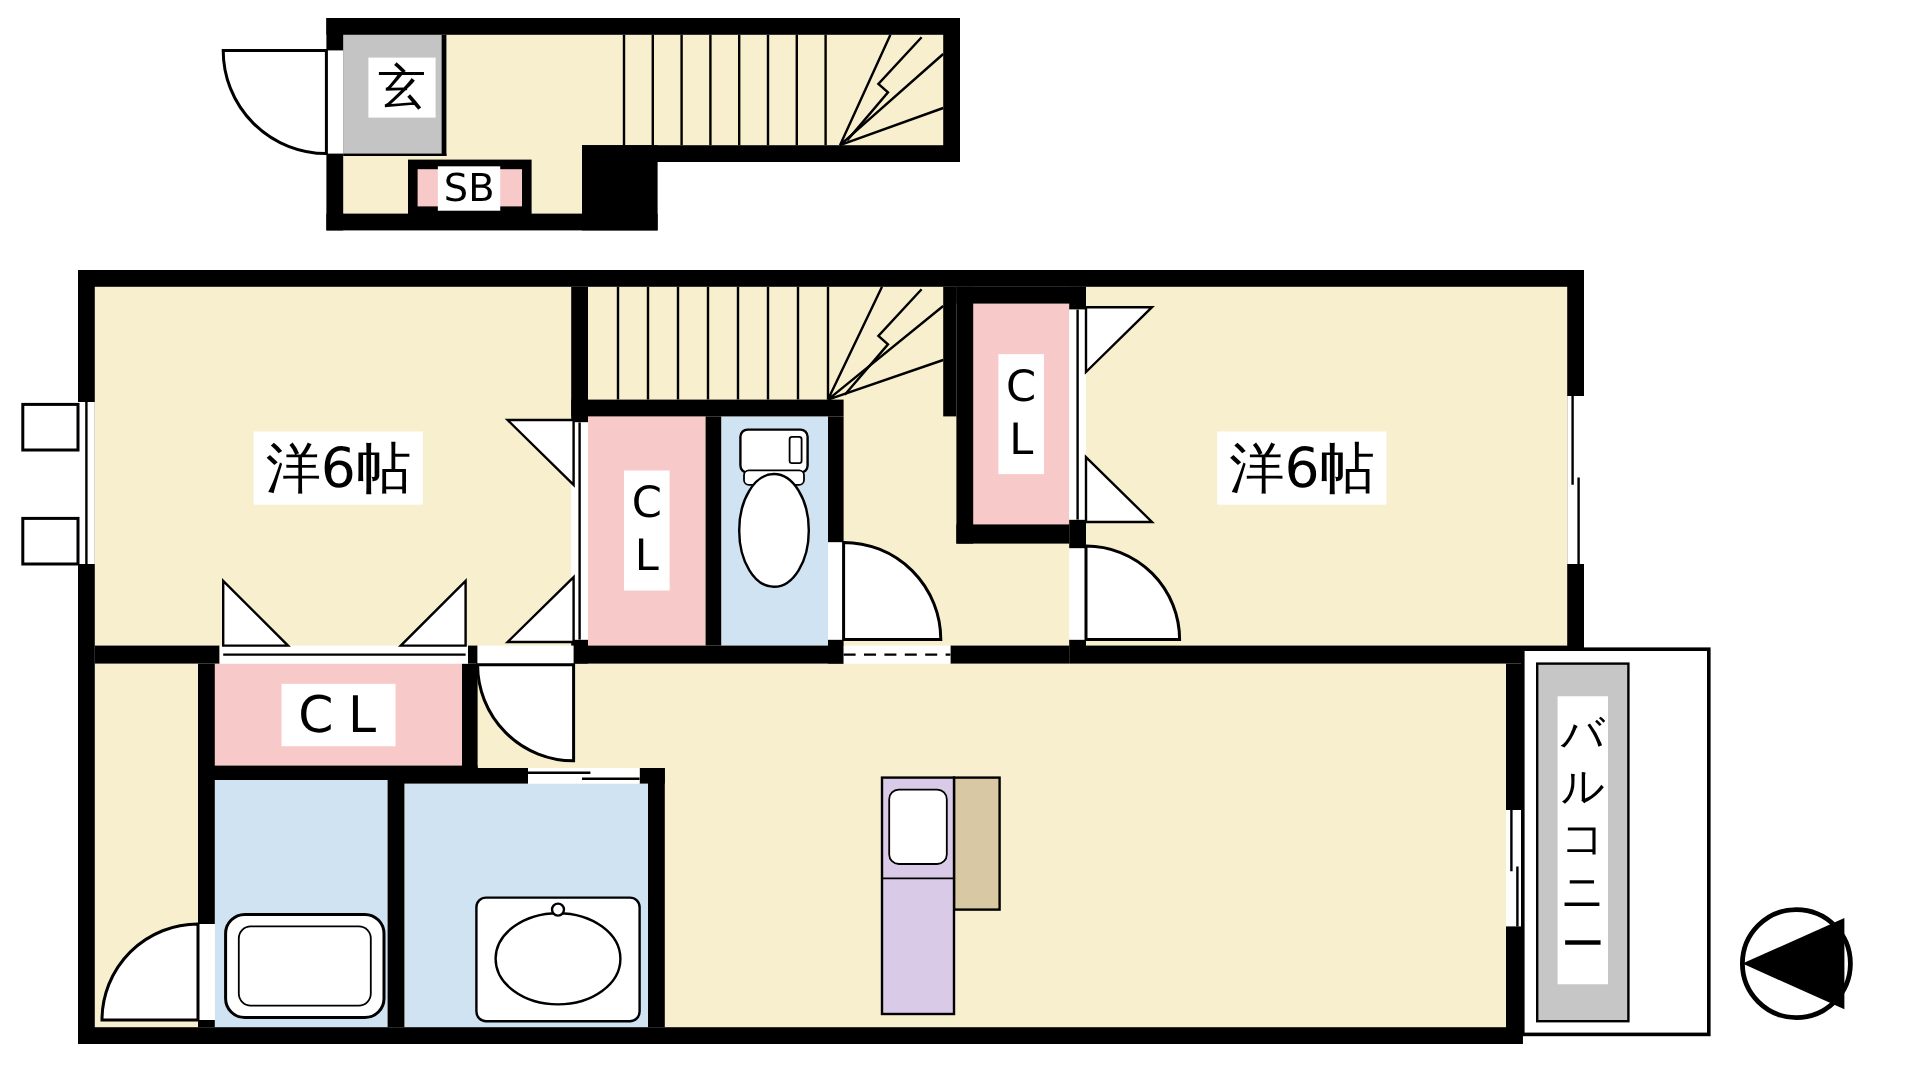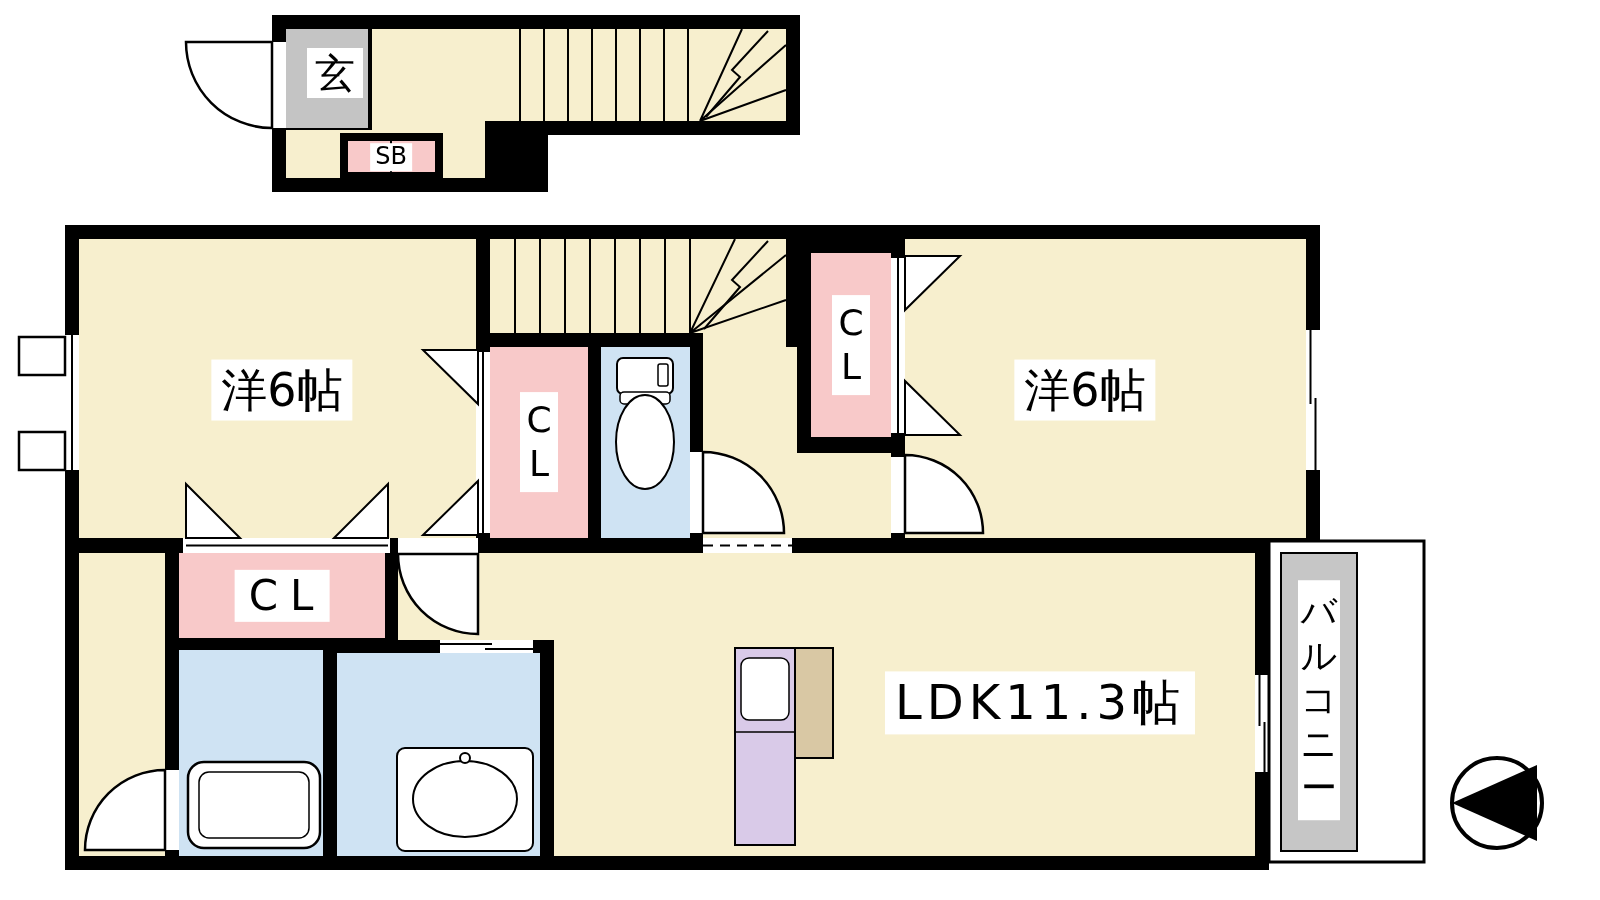--- a/index.html
+++ b/index.html
@@ -199,29 +199,28 @@
 
     <g>
       <circle cx="1497" cy="803" r="45" fill="#fff" stroke="#000" stroke-width="4"></circle>
       <polygon points="1452,803 1537,765 1537,841" fill="#000"></polygon>
     </g>
   </g>
 </svg>
 
   <div class="lbl" style="left:335px;top:73px;font-size:40px;padding:2px 8px;">玄</div>
 
-  <div class="lbl" style="left:391px;top:157px;font-size:24px;padding:0 5px;">SB</div>
+  <div class="lbl" style="left:391px;top:157px;font-size:32px;padding:0 5px;">SB</div>
 
   <div class="lbl" style="left:282px;top:390px;font-size:46px;padding:4px 10px;">洋6帖</div>
 
   <div class="lbl vert" style="left:539px;top:442px;font-size:36px;width:30px;padding:6px 4px;">CL</div>
 
   <div class="lbl vert" style="left:851px;top:345px;font-size:36px;width:30px;padding:6px 4px;">CL</div>
 
   <div class="lbl" style="left:282px;top:596px;font-size:42px;letter-spacing:12px;padding:2px 4px 2px 14px;">CL</div>
 
   <div class="lbl" style="left:1085px;top:390px;font-size:46px;padding:4px 10px;">洋6帖</div>
 
-  <div class="lbl" style="left:1040px;top:703px;font-size:48px;letter-spacing:5px;padding:4px 10px;">LDK11.3帖</div>
 
   <div class="lbl vert" style="left:1319px;top:700px;font-size:36px;width:40px;padding:10px 1px;">バルコニー</div>
 
 </div>
 
 </body></html>

